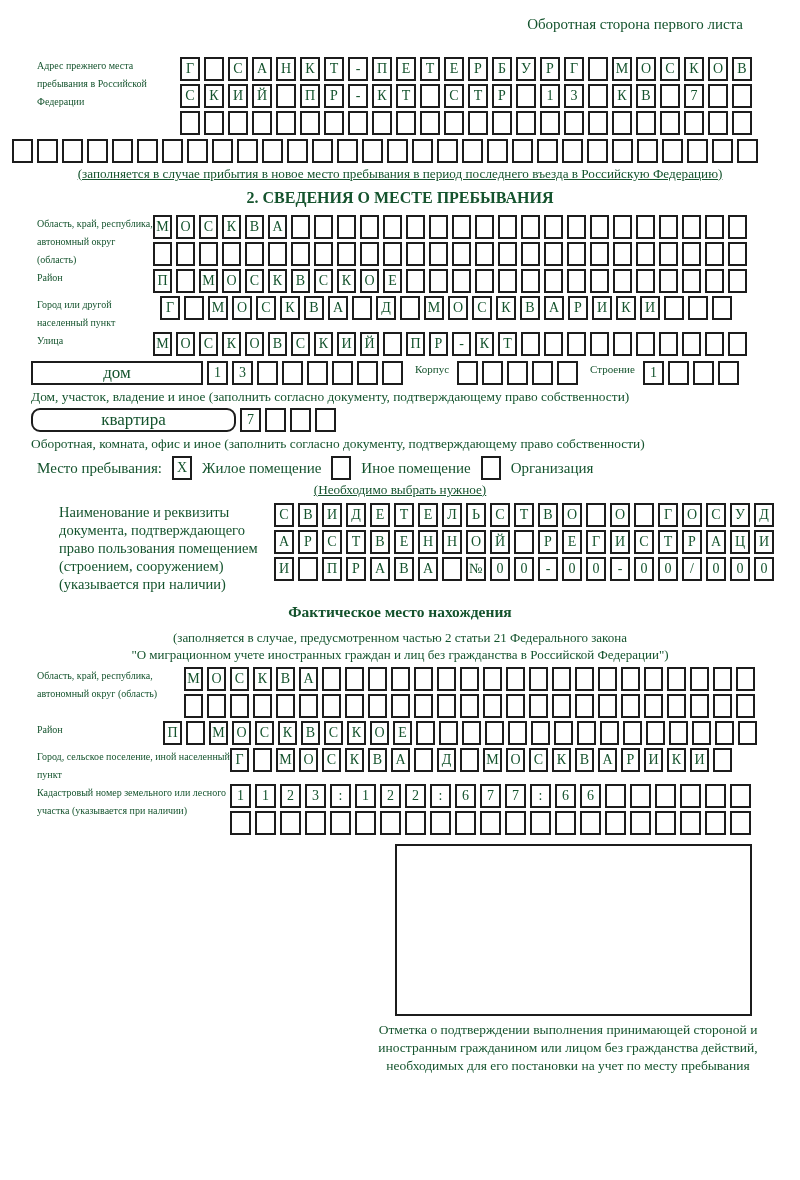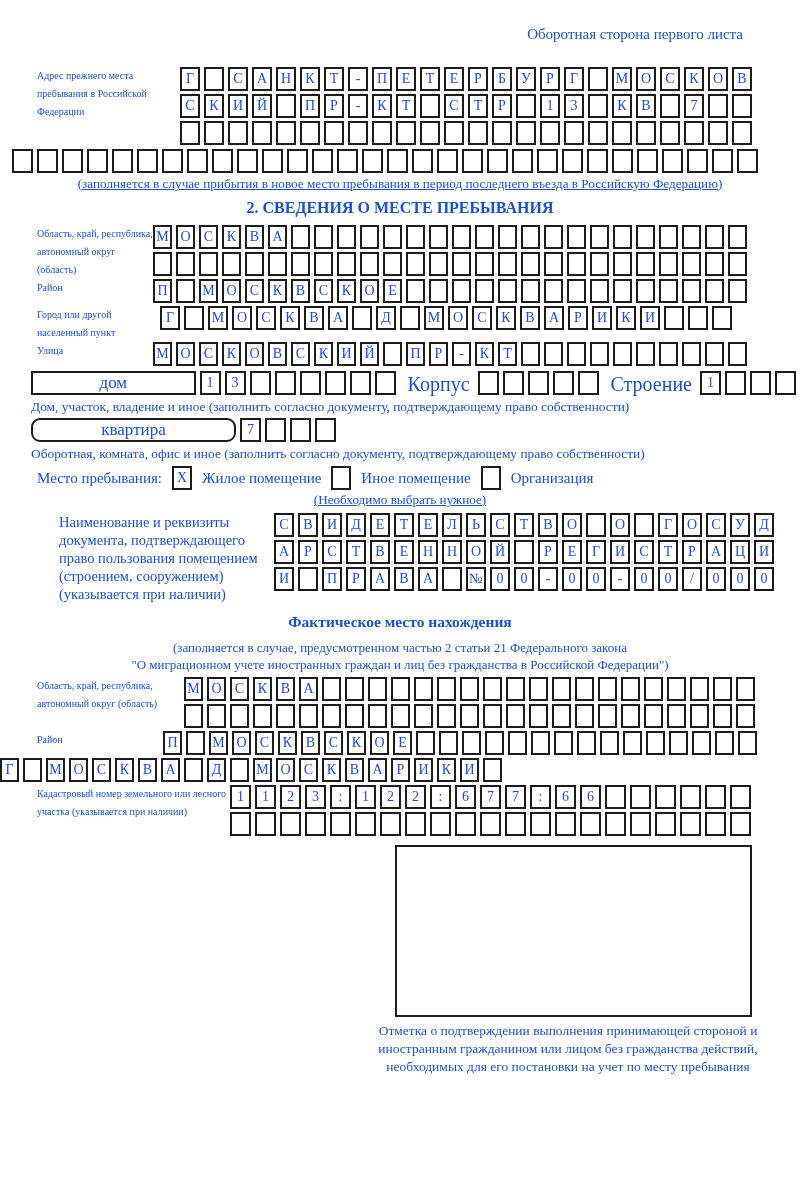--- a/index.html
+++ b/index.html
@@ -1,22 +1,22 @@
 <!DOCTYPE html>
 <html><head>
 <meta charset="utf-8">
 <style>
   html,body{margin:0;padding:0;background:#fff;}
   .page{
     position:relative;
     width:800px;height:1099px;
-    background:#fff;color:#1d4ed8;
+    background:#fff;color:#14532d;
     font-family:"Liberation Serif","DejaVu Serif",serif;
     overflow:hidden;box-sizing:border-box;
-    padding-top:26px;
+    padding-top:16px;
   }
   .top-note{ text-align:right; padding-right:57px; font-size:15px; }
 
   
   .field{ display:flex; align-items:flex-start; }
   .flabel{
     box-sizing:border-box; flex:0 0 153px; padding-left:37px;
     font-size:10px; line-height:18px;
   }
   .rows{ display:flex; flex-direction:column; }
@@ -48,21 +48,21 @@
   .lw252{ flex-basis:252px; }
 
   
   .house-row{ display:flex; align-items:flex-start; margin-left:31px; margin-top:2px; }
   .wide-box{
     box-sizing:border-box; border:2px solid #1c1c1c; height:24px; margin-right:4px;
     display:flex; align-items:center; justify-content:center; font-size:17px;
   }
   .wb-dom{ width:172px; }
   .wb-kv{ width:205px;border-radius:9px; }
-  .inline-label{ font-size:20px; padding:2px 8px 0 8px; white-space:nowrap; }
+  .inline-label{ font-size:11px; padding:2px 8px 0 8px; white-space:nowrap; }
 
   
   .stay-row{ display:flex; align-items:center; margin-left:37px; margin-top:4px; font-size:15px; }
   .stay-row .cb{ margin:0 10px; }
 
   .doc-field{ margin-top:5px;justify-content:center; }
 
   .fact-title{ text-align:center; font-weight:bold; font-size:15.5px; margin-top:10px; margin-bottom:8px; }
   .fact-cap{ text-align:center; font-size:13px; line-height:17px; }
 
@@ -585,20 +585,21 @@
           <div class="cell"></div>
           <div class="cell"></div>
           <div class="cell"></div>
           <div class="cell"></div>
           <div class="cell"></div>
         </div>
     </div>
   </div>
 
   <div class="field">
+    <div class="flabel lw230">Город, сельское поселение, иной населенный пункт</div>
     <div class="rows">
       <div class="cellrow cw19">
           <div class="cell">Г</div>
           <div class="cell"></div>
           <div class="cell">М</div>
           <div class="cell">О</div>
           <div class="cell">С</div>
           <div class="cell">К</div>
           <div class="cell">В</div>
           <div class="cell">А</div>

